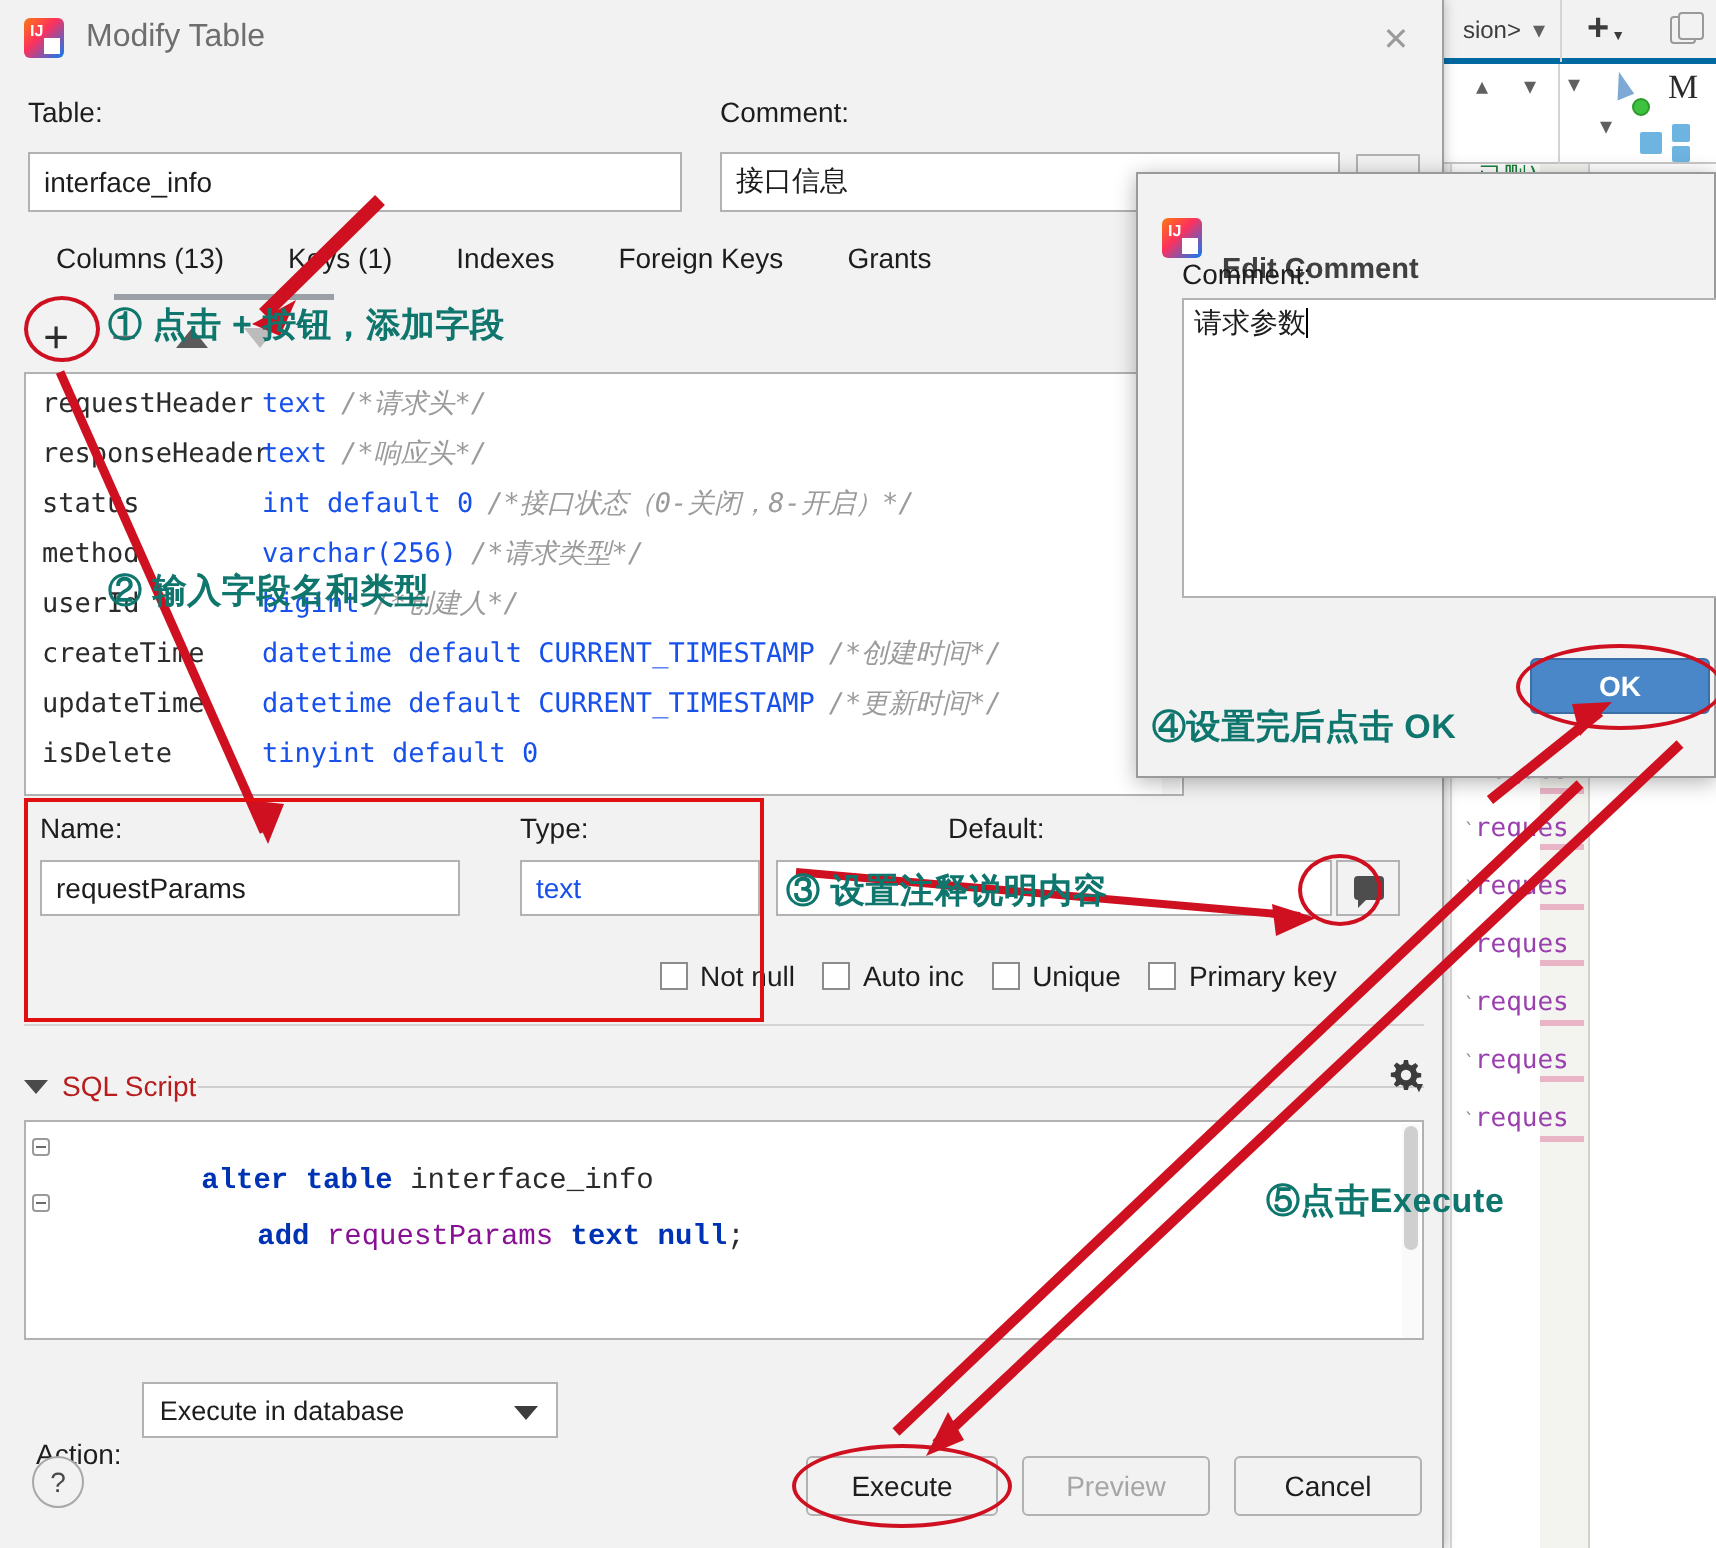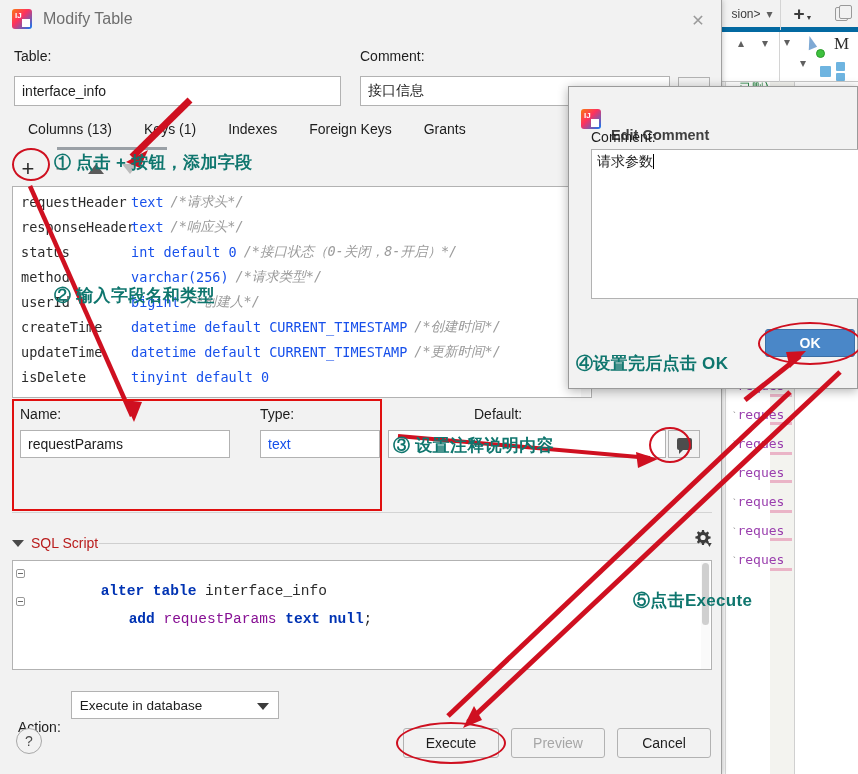--- a/index.html
+++ b/index.html
@@ -9,21 +9,21 @@
     overflow: hidden;
     font-family: "Liberation Sans", sans-serif;
     background: #ffffff;
   }
   #root { position: relative; width: 858px; height: 774px; }
 
   
   .ide-bg { position: absolute; inset: 0; background: #ffffff; }
   .ide-toolbar {
     position: absolute; left: 722px; top: 0; width: 136px; height: 32px;
-    background: #f2f2f2; border-bottom: 5px solid #0369a1;
+    background: #f2f2f2; border-bottom: 3px solid #0369a1;
     display: flex; align-items: center;
   }
   .ide-tb-cell {
     display: flex; align-items: center; justify-content: center;
     height: 32px; color: #4a4a4a; font-size: 12px;
   }
   .ide-tb-sep { width: 1px; height: 32px; background: #d4d4d4; }
   .plus-glyph { font-size: 19px; line-height: 1; color: #3c3c3c; font-weight: 600; }
   .tiny-caret { font-size: 7px; margin-left: 1px; margin-top: 7px; color: #3c3c3c; }
   .copy-glyph {
@@ -533,20 +533,38 @@
       <div class="fp-input typeval" style="left:248px;top:28px;width:120px;">text</div>
 
       <div class="fp-label" style="left:462px;top:4px;">Default:</div>
       <div class="fp-input" style="left:376px;top:28px;width:278px;"></div>
 
       <div class="comment-btn" style="left:656px;top:28px;">
         <span class="bubble"></span>
       </div>
     </div>
 
+    <div class="chk-row">
+      <div class="chk-item">
+        <span class="chk-box"></span>
+        <span class="chk-lbl">Not null</span>
+      </div>
+      <div class="chk-item">
+        <span class="chk-box"></span>
+        <span class="chk-lbl">Auto inc</span>
+      </div>
+      <div class="chk-item">
+        <span class="chk-box"></span>
+        <span class="chk-lbl">Unique</span>
+      </div>
+      <div class="chk-item">
+        <span class="chk-box"></span>
+        <span class="chk-lbl">Primary key</span>
+      </div>
+    </div>
 
     <div class="panel-sep"></div>
 
     <div class="sql-header">
       <span class="collapse-tri"></span>
       <span class="sql-title">SQL Script</span>
       <span class="sql-rule"></span>
     </div>
     <div class="gear">
       <svg width="20" height="20" viewBox="0 0 20 20">

